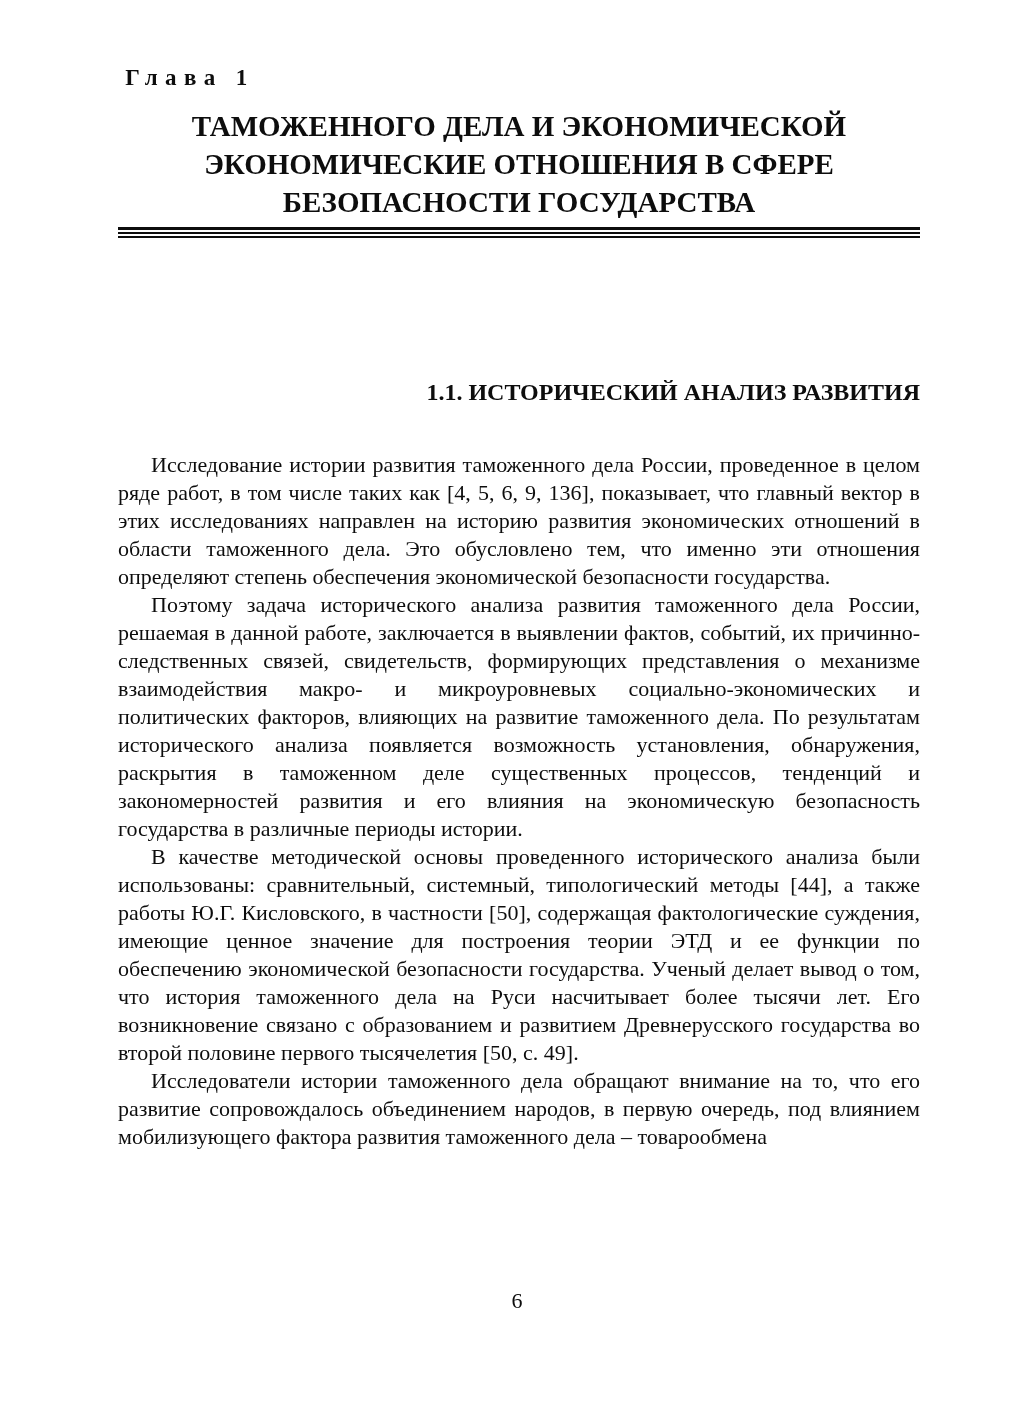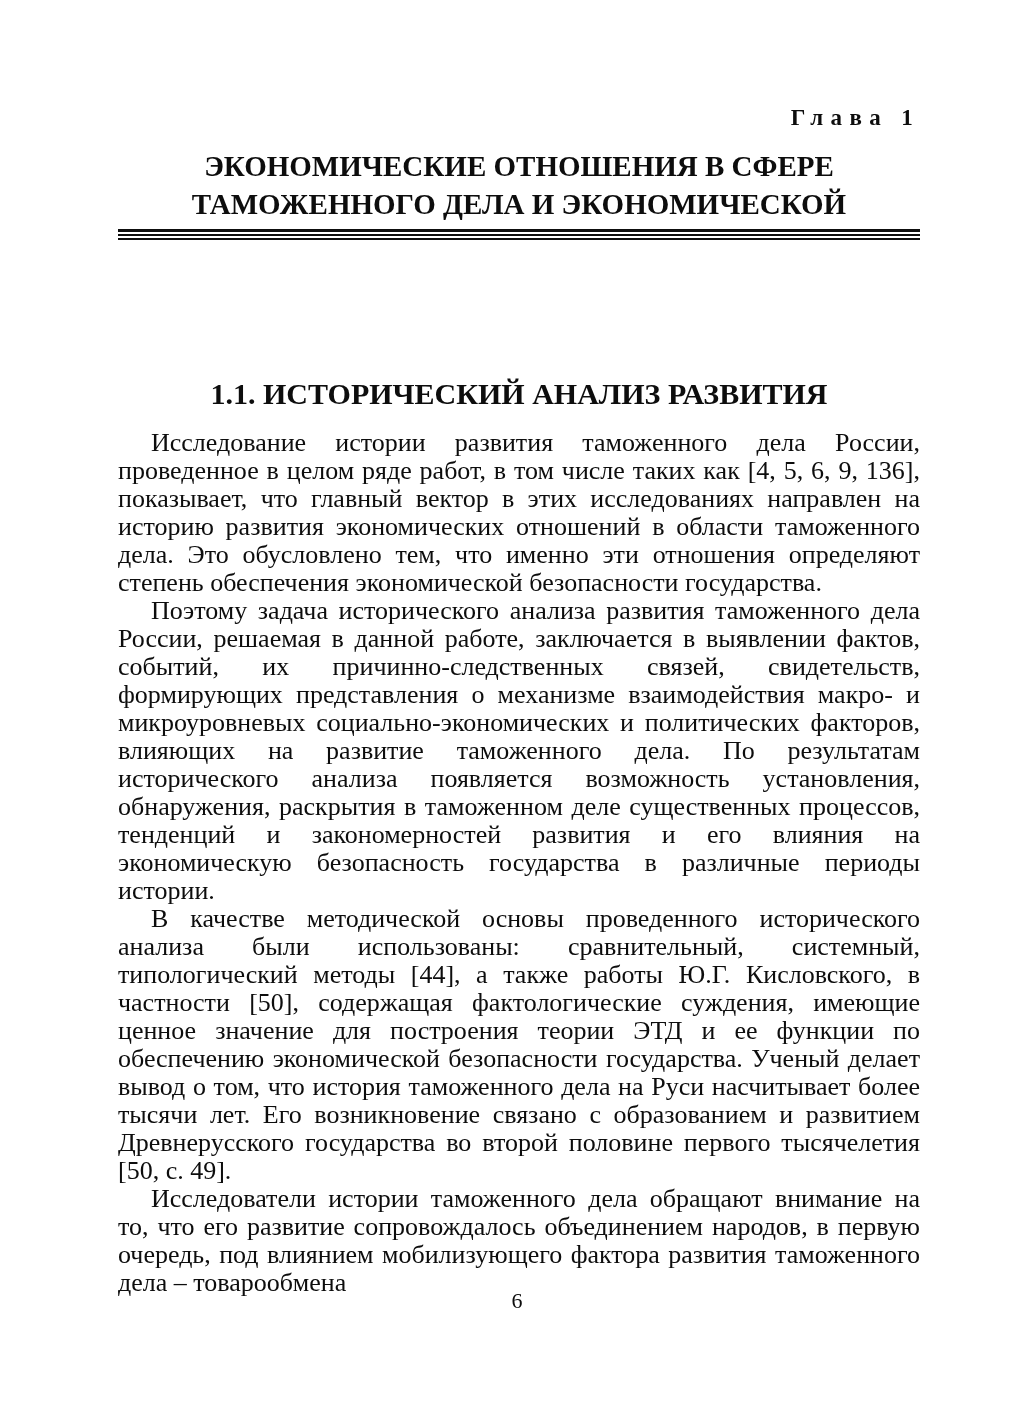--- a/index.html
+++ b/index.html
@@ -14,22 +14,22 @@
     background: #ffffff;
     color: #0d0d0d;
     font-family: "Liberation Serif", "DejaVu Serif", serif;
     overflow: hidden;
   }
   .content {
     margin-left: 118px;
     margin-right: 114px; 
   }
   .chapter-label {
-    padding-top: 103px;
-    text-align: right;
+    padding-top: 63px;
+    text-align: left;
     font-size: 23px;
     font-weight: bold;
     letter-spacing: 0.32em;
     text-indent: 0.32em; 
     line-height: 30px;
   }
   .book-title {
     margin-top: 14px;
     text-align: center;
     font-size: 29px;
@@ -41,28 +41,28 @@
     height: 11px;
     background: linear-gradient(
       #0d0d0d 0px, #0d0d0d 3px,
       transparent 3px, transparent 5px,
       #0d0d0d 5px, #0d0d0d 7px,
       transparent 7px, transparent 9px,
       #0d0d0d 9px, #0d0d0d 11px);
   }
   .section-heading {
     margin-top: 139px;
-    text-align: center;
-    font-size: 30px;
+    text-align: right;
+    font-size: 24px;
     font-weight: bold;
     line-height: 30px;
   }
   .body-text {
-    margin-top: 20px;
-    font-size: 26px;
+    margin-top: 44px;
+    font-size: 22px;
     line-height: 28px;
     text-align: justify;
     hyphens: auto;
   }
   .body-text p {
     margin: 0;
     text-indent: 33px;
   }
   .page-number {
     position: absolute;
@@ -76,22 +76,23 @@
 </style>
 </head>
 <body>
 
 <div class="page">
   <div class="content">
 
     <div class="chapter-label">Глава 1</div>
 
     <div class="book-title">
+      <div>ТАМОЖЕННОГО ДЕЛА И ЭКОНОМИЧЕСКОЙ</div>
       <div>ЭКОНОМИЧЕСКИЕ ОТНОШЕНИЯ В СФЕРЕ</div>
-      <div>ТАМОЖЕННОГО ДЕЛА И ЭКОНОМИЧЕСКОЙ</div>
+      <div>БЕЗОПАСНОСТИ ГОСУДАРСТВА</div>
     </div>
 
     <div class="section-divider"></div>
 
     <div class="section-heading">
       <div>1.1. ИСТОРИЧЕСКИЙ АНАЛИЗ РАЗВИТИЯ</div>
     </div>
 
     <div class="body-text">
       <p>Исследование истории развития таможенного дела России, проведенное в целом ряде работ, в том числе таких как [4, 5, 6, 9, 136], показывает, что главный вектор в этих исследованиях направлен на историю развития экономических отношений в области таможенного дела. Это обусловлено тем, что именно эти отношения определяют степень обеспечения экономической безопасности государства.</p>

